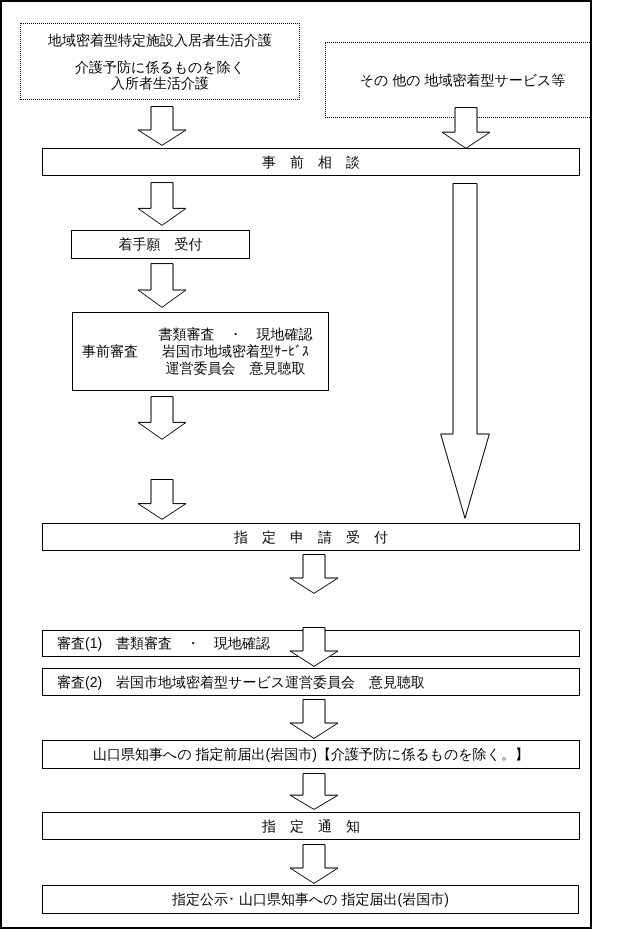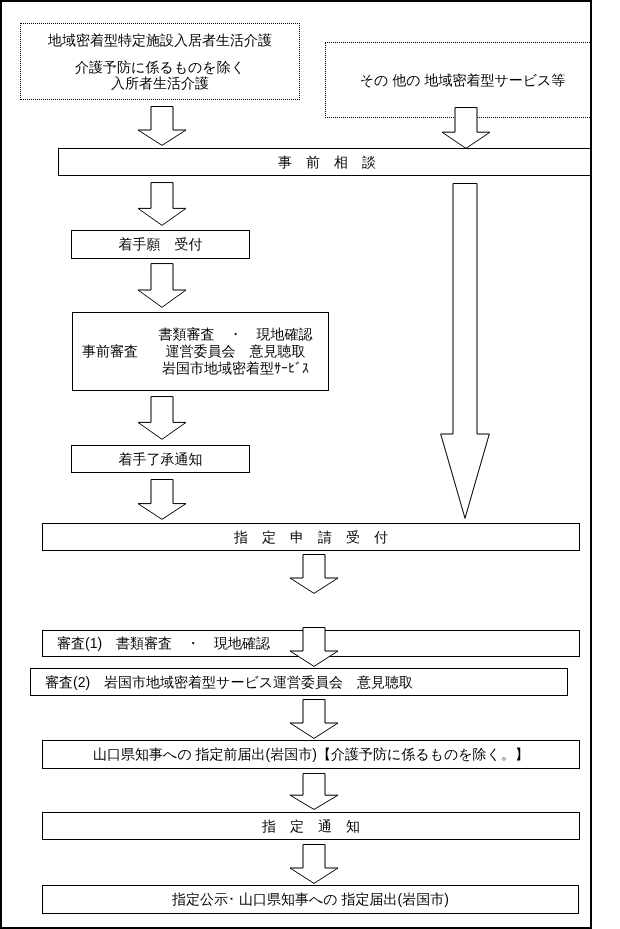--- a/index.html
+++ b/index.html
@@ -54,46 +54,45 @@
     <div>その 他の 地域密着型サービス等</div>
   </div>
 
   <svg class="sarrow" style="left:135px;top:104px" width="50" height="40" viewBox="0 0 50 40" preserveAspectRatio="none">
     <polygon points="14,0.5 36,0.5 36,24 49,24 25,39.4 1,24 14,24" fill="#ffffff" stroke="#000000" stroke-width="1" vector-effect="non-scaling-stroke"></polygon>
   </svg>
   <svg class="sarrow" style="left:439px;top:105px" width="50" height="42" viewBox="0 0 50 40" preserveAspectRatio="none">
     <polygon points="14,0.5 36,0.5 36,24 49,24 25,39.4 1,24 14,24" fill="#ffffff" stroke="#000000" stroke-width="1" vector-effect="non-scaling-stroke"></polygon>
   </svg>
 
-  <div class="solid-box" style="left:56px;top:146px;width:538px;height:28px">事　前　相　談</div>
+  <div class="solid-box" style="left:40px;top:146px;width:538px;height:28px">事　前　相　談</div>
 
   <svg class="sarrow" style="left:135px;top:180px" width="50" height="44" viewBox="0 0 50 40" preserveAspectRatio="none">
     <polygon points="14,0.5 36,0.5 36,24 49,24 25,39.4 1,24 14,24" fill="#ffffff" stroke="#000000" stroke-width="1" vector-effect="non-scaling-stroke"></polygon>
   </svg>
 
   <div class="solid-box" style="left:69px;top:228px;width:179px;height:29px">着手願　受付</div>
 
   <svg class="sarrow" style="left:135px;top:261px" width="50" height="45" viewBox="0 0 50 40" preserveAspectRatio="none">
     <polygon points="14,0.5 36,0.5 36,24 49,24 25,39.4 1,24 14,24" fill="#ffffff" stroke="#000000" stroke-width="1" vector-effect="non-scaling-stroke"></polygon>
   </svg>
 
   <div class="solid-box jzbox" style="left:70px;top:310px;width:257px;height:79px">
     <div class="jz-label">事前審査</div>
     <div class="jz-content">
       <div class="jz-line1">書類審査　・　現地確認</div>
+      <div>岩国市地域密着型ｻｰﾋﾞｽ</div>
       <div>運営委員会　意見聴取</div>
-      <div>岩国市地域密着型ｻｰﾋﾞｽ</div>
     </div>
   </div>
 
   <svg class="sarrow" style="left:135px;top:394px" width="50" height="44" viewBox="0 0 50 40" preserveAspectRatio="none">
     <polygon points="14,0.5 36,0.5 36,24 49,24 25,39.4 1,24 14,24" fill="#ffffff" stroke="#000000" stroke-width="1" vector-effect="non-scaling-stroke"></polygon>
   </svg>
 
-  <div class="solid-box" style="left:69px;top:443px;width:179px;height:28px">着手了承通知</div>
 
   <svg class="sarrow" style="left:135px;top:477px" width="50" height="41" viewBox="0 0 50 40" preserveAspectRatio="none">
     <polygon points="14,0.5 36,0.5 36,24 49,24 25,39.4 1,24 14,24" fill="#ffffff" stroke="#000000" stroke-width="1" vector-effect="non-scaling-stroke"></polygon>
   </svg>
 
   <svg class="sarrow" style="left:438px;top:181px" width="50" height="336" viewBox="0 0 50 336">
     <polygon points="13,0.5 37,0.5 37,251 49.3,251 25,335.3 0.7,251 13,251" fill="#ffffff" stroke="#000000" stroke-width="1"></polygon>
   </svg>
 
   <div class="solid-box" style="left:40px;top:521px;width:538px;height:28px">指　定　申　請　受　付</div>
@@ -101,21 +100,21 @@
   <svg class="sarrow" style="left:287px;top:552px" width="50" height="40" viewBox="0 0 50 40" preserveAspectRatio="none">
     <polygon points="14,0.5 36,0.5 36,24 49,24 25,39.4 1,24 14,24" fill="#ffffff" stroke="#000000" stroke-width="1" vector-effect="non-scaling-stroke"></polygon>
   </svg>
 
   <div class="solid-box left-align" style="left:40px;top:628px;width:538px;height:27px">審査(1)　書類審査　・　現地確認</div>
 
   <svg class="sarrow" style="left:287px;top:625px" width="50" height="40" viewBox="0 0 50 40" preserveAspectRatio="none">
     <polygon points="14,0.5 36,0.5 36,24 49,24 25,39.4 1,24 14,24" fill="#ffffff" stroke="#000000" stroke-width="1" vector-effect="non-scaling-stroke"></polygon>
   </svg>
 
-  <div class="solid-box left-align" style="left:28px;top:666px;width:538px;height:28px">審査(2)　岩国市地域密着型サービス運営委員会　意見聴取</div>
+  <div class="solid-box left-align" style="left:40px;top:666px;width:538px;height:28px">審査(2)　岩国市地域密着型サービス運営委員会　意見聴取</div>
 
   <svg class="sarrow" style="left:287px;top:697px" width="50" height="40" viewBox="0 0 50 40" preserveAspectRatio="none">
     <polygon points="14,0.5 36,0.5 36,24 49,24 25,39.4 1,24 14,24" fill="#ffffff" stroke="#000000" stroke-width="1" vector-effect="non-scaling-stroke"></polygon>
   </svg>
 
   <div class="solid-box" style="left:40px;top:738px;width:538px;height:29px">山口県知事への 指定前届出(岩国市)【介護予防に係るものを除く。】</div>
 
   <svg class="sarrow" style="left:287px;top:771px" width="50" height="37" viewBox="0 0 50 40" preserveAspectRatio="none">
     <polygon points="14,0.5 36,0.5 36,24 49,24 25,39.4 1,24 14,24" fill="#ffffff" stroke="#000000" stroke-width="1" vector-effect="non-scaling-stroke"></polygon>
   </svg>

